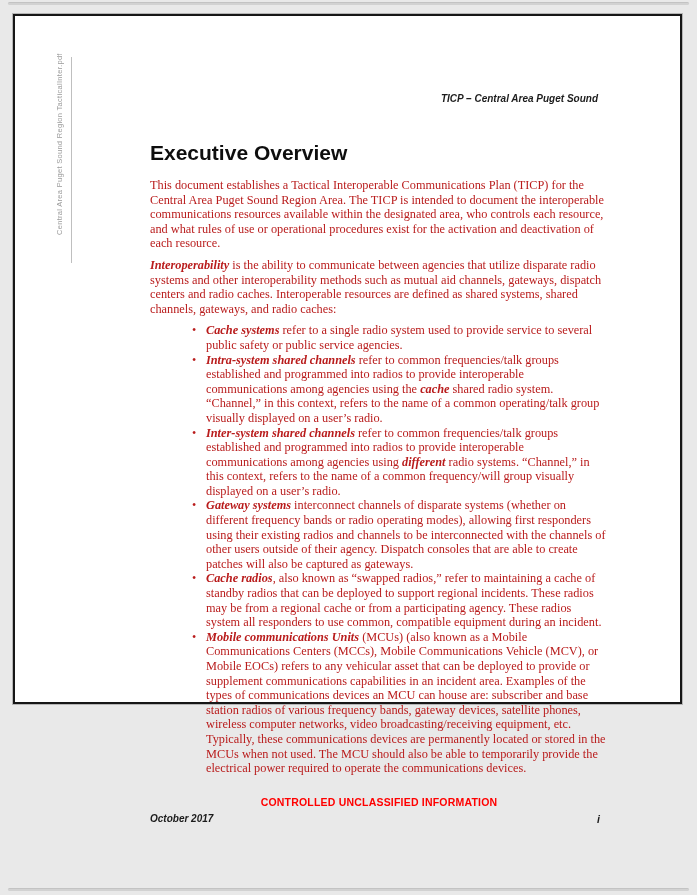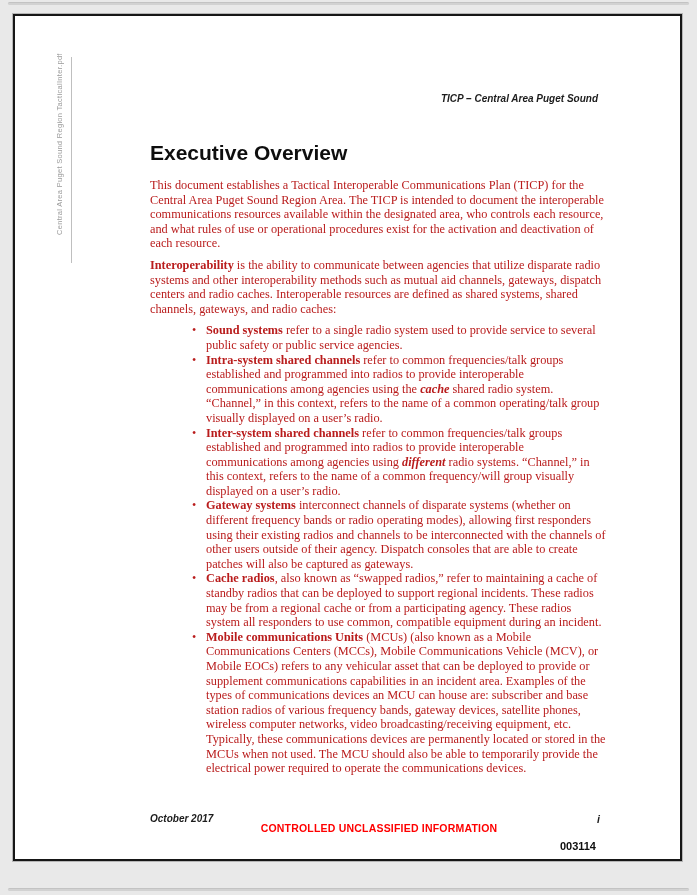--- a/index.html
+++ b/index.html
@@ -20,21 +20,21 @@
     border-top: 1px solid #c3c3c3;
     border-radius: 2px;
   }
   .scroll-strip.top { top: 2px; }
   .scroll-strip.bottom { top: 888px; }
   .page {
     position: absolute;
     left: 13px;
     top: 14px;
     width: 669px;
-    height: 847px;
+    height: 690px;
     background: #ffffff;
     border: 2px solid #161616;
     box-shadow: 0 0 0 1px #b5b5b5;
   }
   
   .vline {
     position: absolute;
     left: 56px;
     top: 41px;
     width: 1px;
@@ -80,21 +80,21 @@
   .content {
     position: absolute;
     left: 135px;
     top: 162px;
     width: 458px;
     font-size: 12.3px;
     line-height: 14.6px;
     color: #b91c1c;
   }
   .content p { margin: 0 0 7px 0; }
-  .content b.lead { font-weight: bold; }
+  .content b.lead { font-weight: bold; font-style: italic; }
   .content b.em { font-weight: bold; font-style: italic; }
   ul.bullets { list-style: none; margin: 0; padding: 0; }
   ul.bullets li {
     position: relative;
     padding-left: 56px;
     width: 458px;
   }
   ul.bullets li::before {
     content: "\2022";
     position: absolute;
@@ -112,21 +112,21 @@
     font-family: "Liberation Sans", sans-serif;
     font-style: italic;
     font-weight: bold;
     font-size: 10px;
     color: #1c1c1c;
   }
   .footer-row .pagenum { padding-right: 8px; font-size: 10.5px; }
   .classification {
     position: absolute;
     left: 135px;
-    top: 806px;
+    top: 780px;
     width: 458px;
     text-align: center;
     font-family: "Liberation Sans", sans-serif;
     font-weight: bold;
     font-size: 10.5px;
     letter-spacing: 0.2px;
   }
   .docnum {
     position: absolute;
     left: 135px;
@@ -153,38 +153,37 @@
   <div class="header">TICP – Central Area Puget Sound</div>
 
   <div class="title">Executive Overview</div>
 
   <div class="content">
     <p><span>This document establishes a Tactical Interoperable Communications Plan (TICP) for the Central Area Puget Sound Region Area.  The TICP is intended to document the interoperable communications resources available within the designated area, who controls each resource, and what rules of use or operational procedures exist for the activation and deactivation of each resource.</span></p>
 
     <p><b class="lead">Interoperability</b><span> is the ability to communicate between agencies that utilize disparate radio systems and other interoperability methods such as mutual aid channels, gateways, dispatch centers and radio caches.  Interoperable resources are defined as shared systems, shared channels, gateways, and radio caches:</span></p>
 
     <ul class="bullets">
-      <li><b class="lead">Sound systems</b><span> refer to a single radio system used to provide service to several public safety or public service agencies.</span></li>
+      <li><b class="lead">Cache systems</b><span> refer to a single radio system used to provide service to several public safety or public service agencies.</span></li>
 
       <li><b class="lead">Intra-system shared channels</b><span> refer to common frequencies/talk groups established and programmed into radios to provide interoperable communications among agencies using the </span><b class="em">cache</b><span> shared radio system. “Channel,” in this context, refers to the name of a common operating/talk group visually displayed on a user’s radio.</span></li>
 
       <li><b class="lead">Inter-system shared channels</b><span> refer to common frequencies/talk groups established and programmed into radios to provide interoperable communications among agencies using </span><b class="em">different</b><span> radio systems. “Channel,” in this context, refers to the name of a common frequency/will group visually displayed on a user’s radio.</span></li>
 
       <li><b class="lead">Gateway systems</b><span> interconnect channels of disparate systems (whether on different frequency bands or radio operating modes), allowing first responders using their existing radios and channels to be interconnected with the channels of other users outside of their agency. Dispatch consoles that are able to create patches will also be captured as gateways.</span></li>
 
       <li><b class="lead">Cache radios</b><span>, also known as “swapped radios,” refer to maintaining a cache of standby radios that can be deployed to support regional incidents. These radios may be from a regional cache or from a participating agency. These radios system all responders to use common, compatible equipment during an incident.</span></li>
 
       <li><b class="lead">Mobile communications Units</b><span> (MCUs) (also known as a Mobile Communications Centers (MCCs), Mobile Communications Vehicle (MCV), or Mobile EOCs) refers to any vehicular asset that can be deployed to provide or supplement communications capabilities in an incident area. Examples of the types of communications devices an MCU can house are: subscriber and base station radios of various frequency bands, gateway devices, satellite phones, wireless computer networks, video broadcasting/receiving equipment, etc. Typically, these communications devices are permanently located or stored in the MCUs when not used. The MCU should also be able to temporarily provide the electrical power required to operate the communications devices.</span></li>
     </ul>
   </div>
 
   <div class="footer-row">
     <span class="date">October 2017</span>
     <span class="pagenum">i</span>
   </div>
 
   <div class="classification" style="color: rgb(255, 0, 0);">CONTROLLED UNCLASSIFIED INFORMATION</div>
 
-  <div class="docnum">003114</div>
 
 </div>
 
 <div class="scroll-strip bottom"></div>
 
 </body></html>

